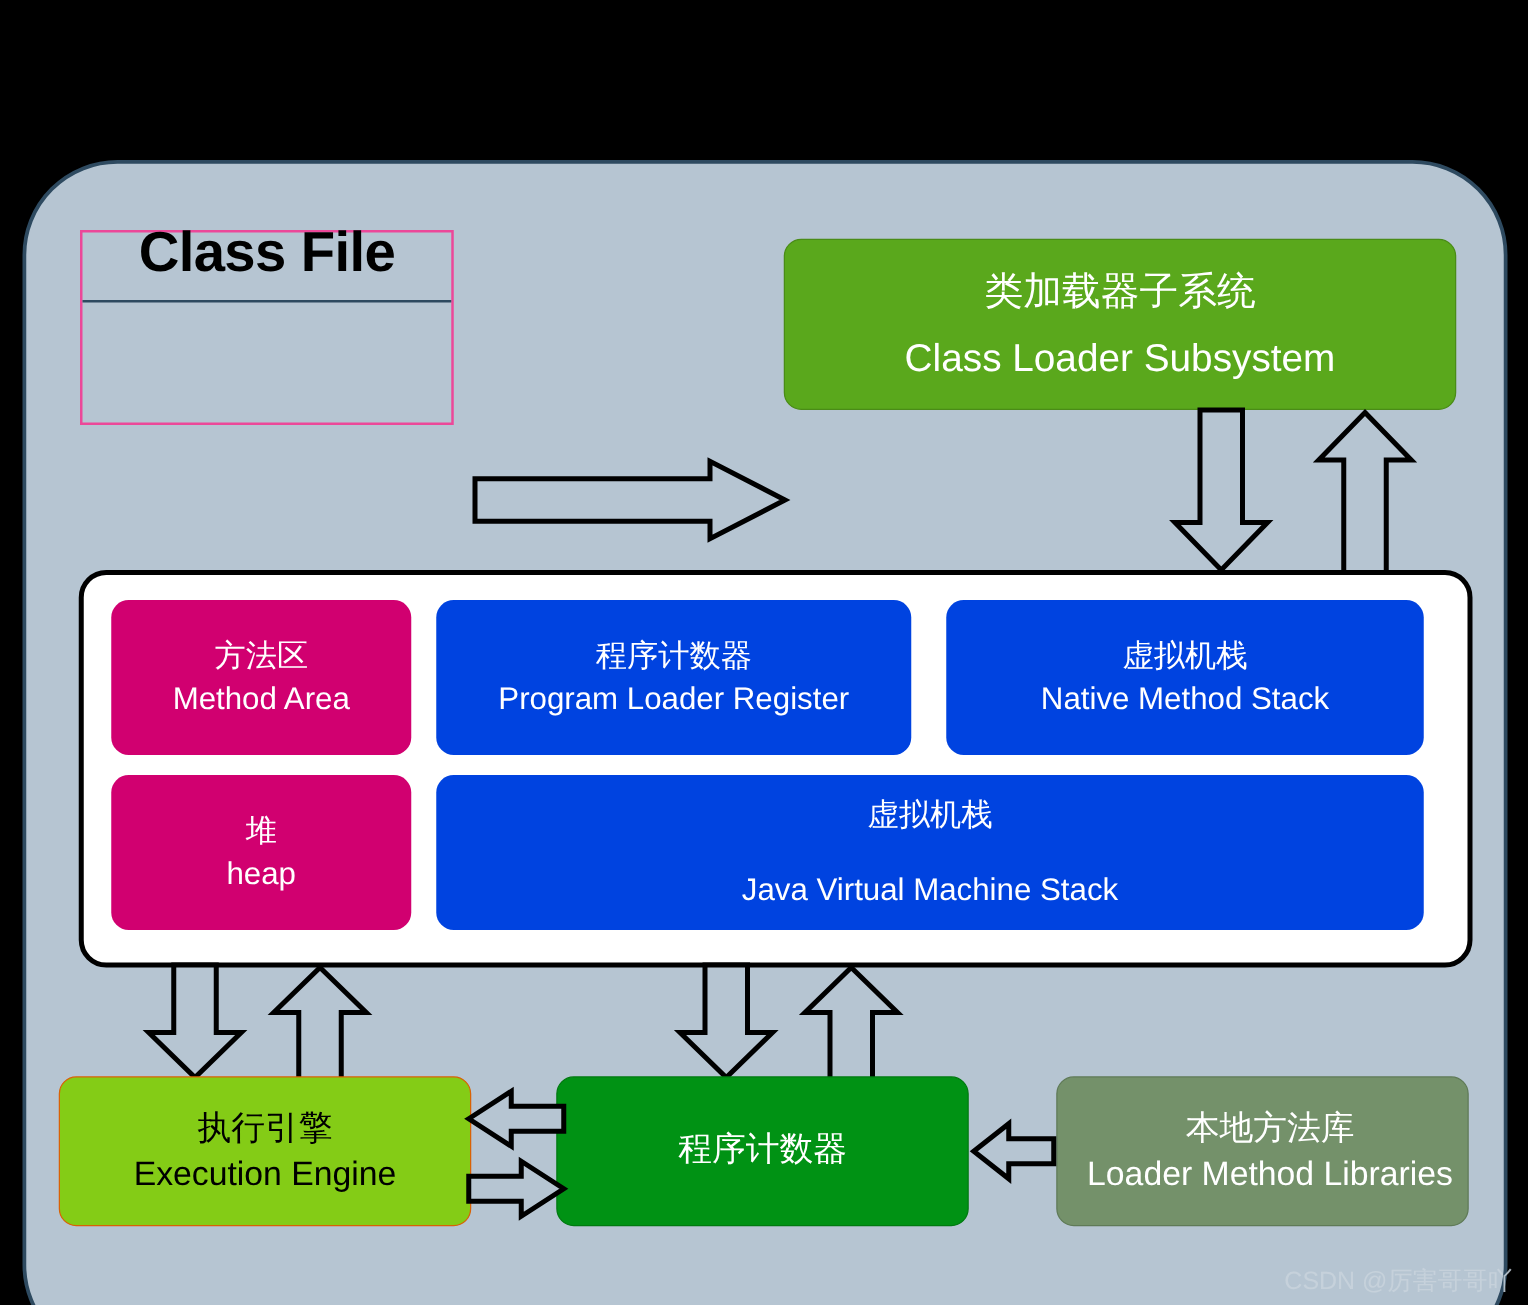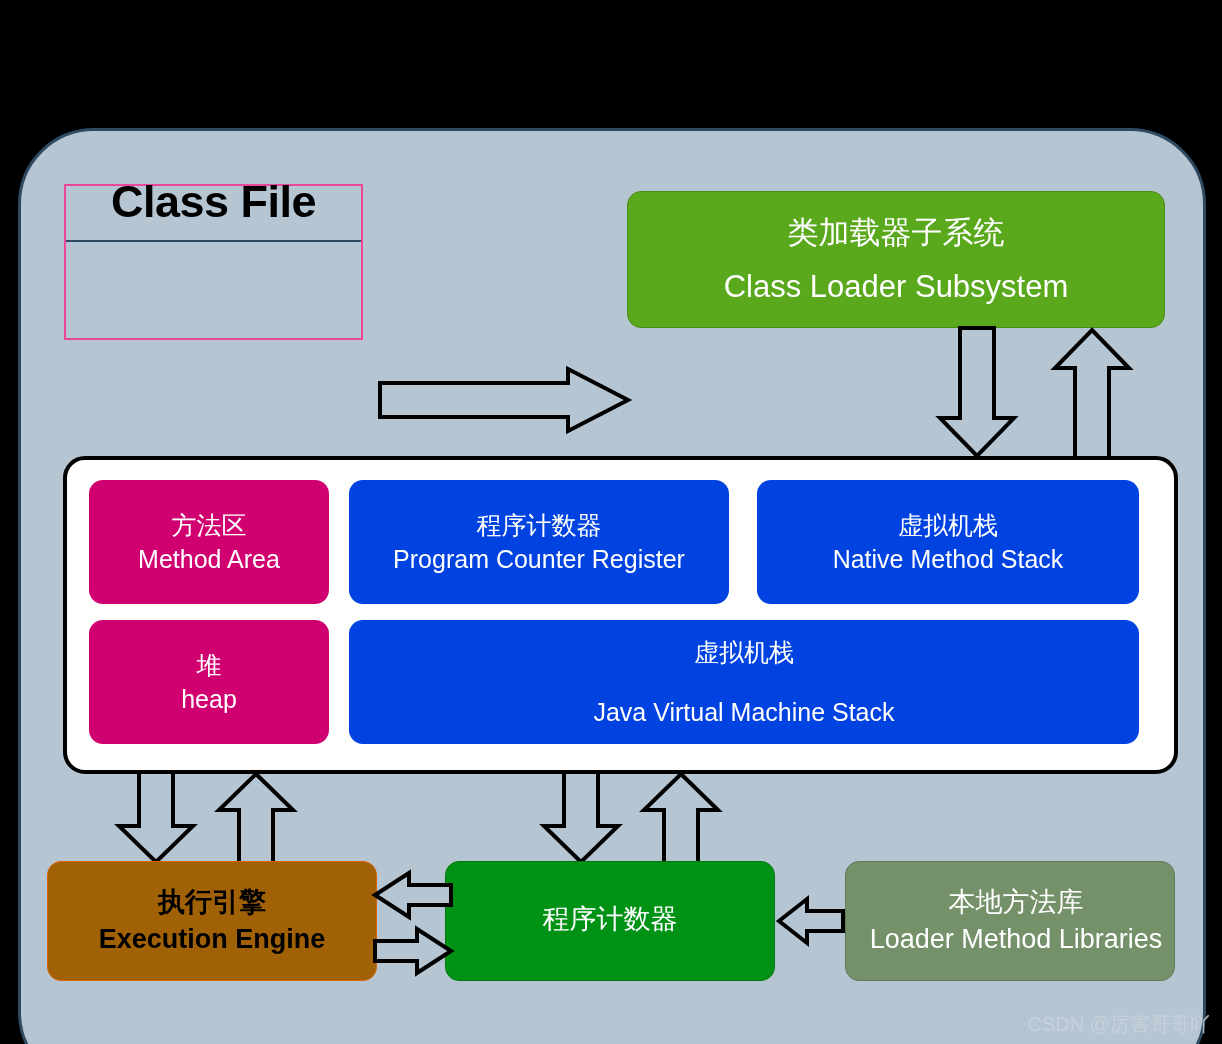--- a/index.html
+++ b/index.html
@@ -120,24 +120,23 @@
   #method-area-box { left: 22px;  top: 20px;  width: 240px; height: 124px; background: #d10070; }
   #heap-box        { left: 22px;  top: 160px; width: 240px; height: 124px; background: #d10070; }
   #pc-register-box { left: 282px; top: 20px;  width: 380px; height: 124px; background: #0043e0; }
   #native-stack-box{ left: 690px; top: 20px;  width: 382px; height: 124px; background: #0043e0; }
   #jvm-stack-box   { left: 282px; top: 160px; width: 790px; height: 124px; background: #0043e0; gap: 26px; }
 
   
   #execution-engine-box {
     left: 26px; top: 730px;
     width: 330px; height: 120px;
-    background: #a16207;
+    background: #84cc16;
     border: 1px solid #d96205;
     color: #000000;
-    font-weight: bold;
   }
   #execution-engine-box .cn { font-size: 27px; margin-bottom: 4px; }
   #execution-engine-box .en { font-size: 27px; }
 
   #native-interface-box {
     left: 424px; top: 730px;
     width: 330px; height: 120px;
     background: #009214;
     border: 1px solid #007a10;
     color: #ffffff;
@@ -212,21 +211,21 @@
       <span class="en">Method Area</span>
     </div>
 
     <div class="mem" id="heap-box">
       <span class="cn">堆</span>
       <span class="en">heap</span>
     </div>
 
     <div class="mem" id="pc-register-box">
       <span class="cn">程序计数器</span>
-      <span class="en">Program Counter Register</span>
+      <span class="en">Program Loader Register</span>
     </div>
 
     <div class="mem" id="native-stack-box">
       <span class="cn">虚拟机栈</span>
       <span class="en">Native Method Stack</span>
     </div>
 
     <div class="mem" id="jvm-stack-box">
       <span class="cn">虚拟机栈</span>
       <span class="en">Java Virtual Machine Stack</span>

